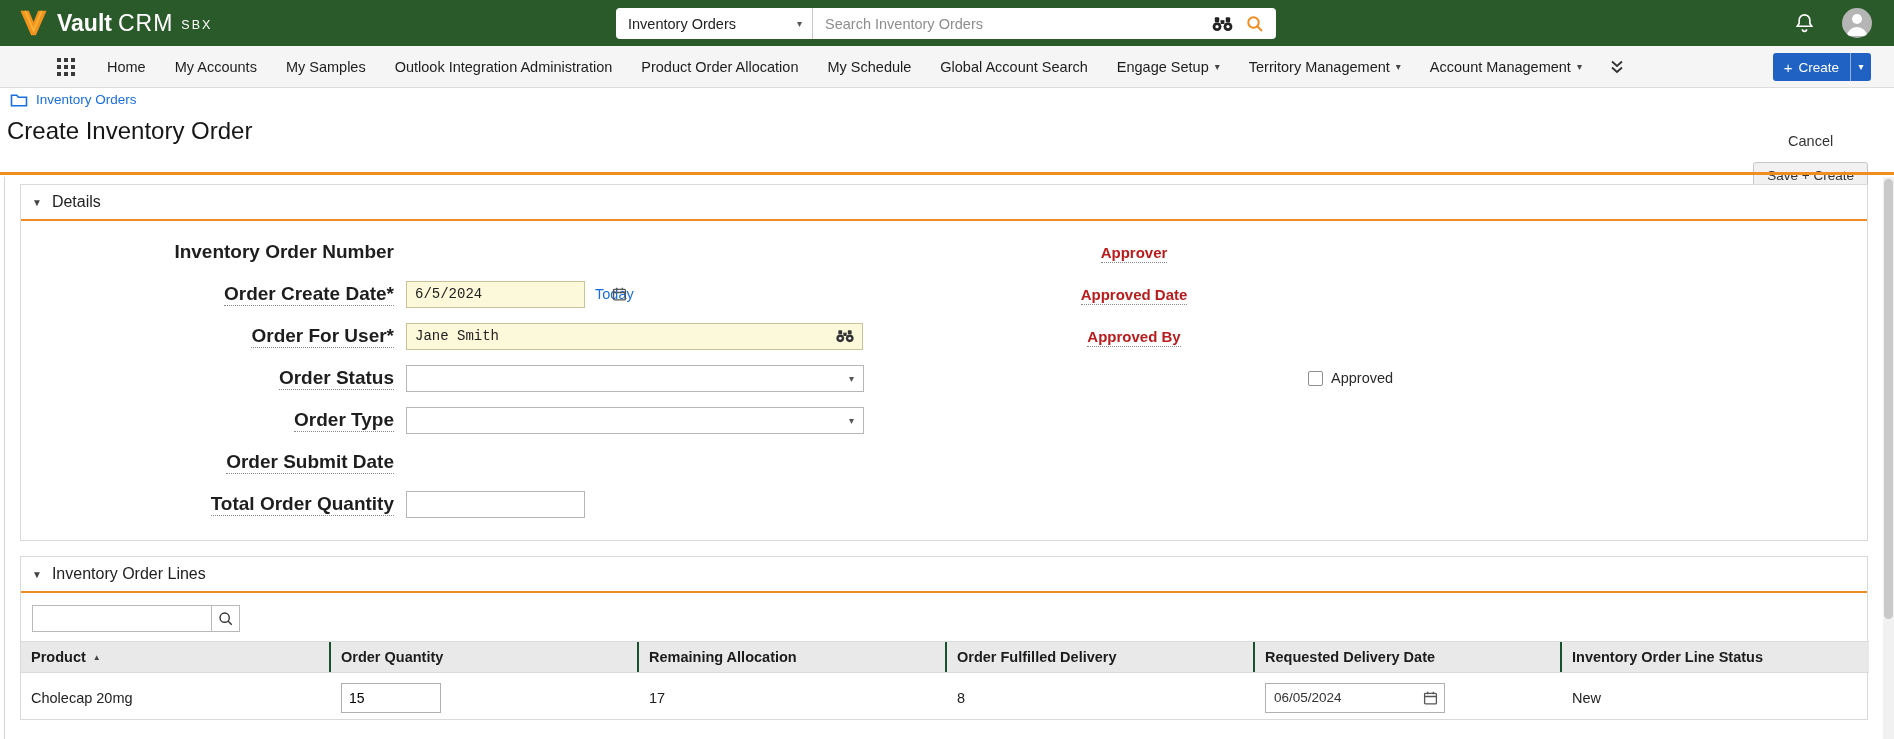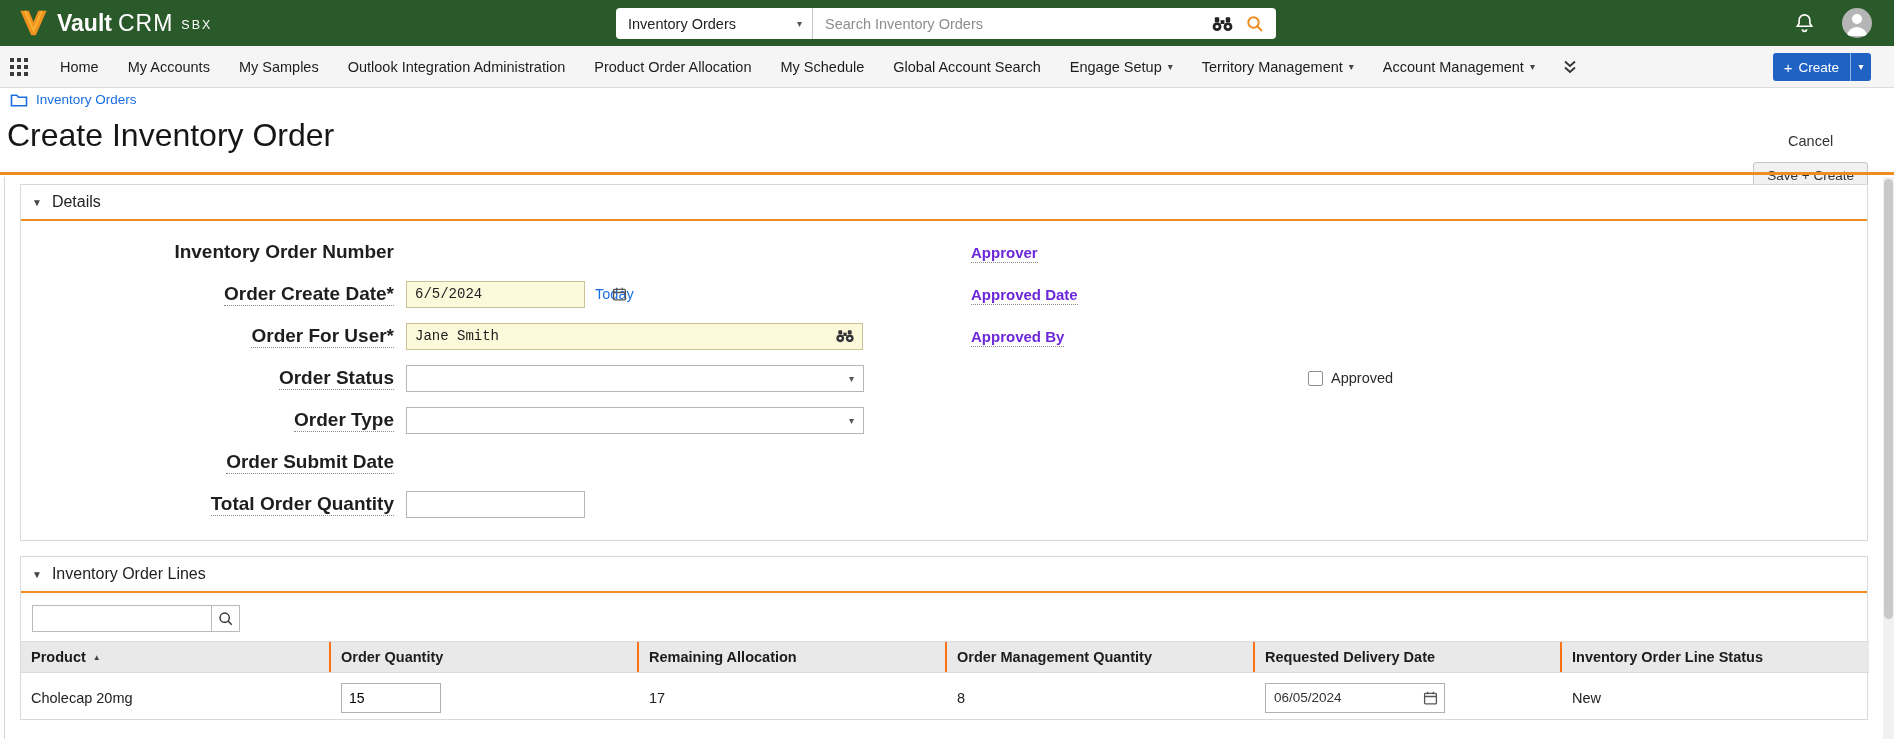--- a/index.html
+++ b/index.html
@@ -28,38 +28,38 @@
   .userarea{position:absolute;right:0;top:0;height:46px;}
   .username{position:absolute;right:128px;top:13px;display:flex;align-items:center;gap:7px;
             color:#fff;font-size:14.5px;cursor:pointer;margin-top:40px;}
   .username .caret{color:#fff;}
   .bell{position:absolute;right:78px;top:11px;cursor:pointer;}
   .avatar{position:absolute;right:22px;top:8px;width:30px;height:30px;border-radius:50%;
           background:#b5b5b5;overflow:hidden;cursor:pointer;}
 
   
   .navbar{position:absolute;top:46px;left:0;right:0;height:42px;background:#f5f5f5;
-          border-bottom:1px solid #ddd;display:flex;align-items:center;white-space:nowrap;}
+          border-bottom:1px solid #ddd;display:flex;align-items:center;white-space:nowrap;padding-left:47px;}
   .waffle{margin-left:10px;cursor:pointer;display:flex;}
   .nav-items{display:flex;margin-left:32px;gap:29px;font-size:14.5px;color:#1d1d1d;align-items:center;}
   .nav-item{display:flex;align-items:center;gap:6px;cursor:pointer;}
   .nav-item .caret{color:#444;}
   .nav-more{margin-left:28px;cursor:pointer;display:flex;}
   .create-btn{position:absolute;right:23px;top:7px;height:28px;display:flex;cursor:pointer;}
   .create-main{background:#2062c4;color:#fff;font-size:13.5px;border-radius:3px 0 0 3px;
                display:flex;align-items:center;padding:0 11px;gap:6px;}
   .create-plus{font-size:15px;line-height:1;}
   .create-caret{background:#2062c4;border-left:1px solid rgba(255,255,255,.5);width:21px;
                 border-radius:0 3px 3px 0;display:flex;align-items:center;justify-content:center;}
   .create-caret .caret{color:#fff;}
 
   
   .breadcrumb{position:absolute;top:92px;left:10px;display:flex;align-items:center;gap:8px;
               font-size:13.5px;color:#1a6fe0;cursor:pointer;}
-  .page-title{position:absolute;top:117px;left:7px;font-size:32px;color:#161616;}
+  .page-title{position:absolute;top:117px;left:7px;font-size:24px;color:#161616;}
   .actions{position:absolute;top:133px;right:26px;display:flex;align-items:center;gap:13px;flex-direction:column;}
   .link-cancel{font-size:14.5px;color:#333;cursor:pointer;}
   .btn-secondary{height:27px;padding:0 13px;background:#f1f1f1;border:1px solid #c6c6c6;
                  border-radius:3px;font-size:13.5px;color:#333;display:flex;align-items:center;cursor:pointer;}
   .btn-primary{height:29px;padding:0 12px;background:#2062c4;border:1px solid #1b54aa;border-radius:3px;
                color:#fff;font-size:13.5px;display:flex;align-items:center;gap:6px;cursor:pointer;}
   .check{font-size:13px;}
 
   .orange-rule{position:absolute;top:172px;left:0;right:0;height:3px;background:#ef8d22;}
   .left-edge{position:absolute;top:177px;bottom:0;left:4px;width:1px;background:#d5d5d5;}
@@ -73,21 +73,21 @@
   .panel-header{height:36px;display:flex;align-items:center;padding-left:11px;gap:10px;
                 font-size:16px;color:#222;border-bottom:2px solid #ef8d22;cursor:pointer;}
   .tri{font-size:10px;color:#444;}
 
   
   .form{position:absolute;top:38px;left:0;right:0;padding-top:8px;}
   .col-left{position:absolute;left:0;top:8px;width:950px;}
   .col-right{position:absolute;left:950px;top:8px;width:896px;}
   .frow{height:42px;display:flex;align-items:center;}
   .lbl{width:373px;text-align:right;font-size:19px;font-weight:bold;color:#1e1e1e;}
-  .lbl-r{width:326px;text-align:left;font-size:15px;font-weight:bold;color:#6d28d9;}
+  .lbl-r{width:326px;text-align:center;font-size:15px;font-weight:bold;color:#b91c1c;}
   .lbl span,.lbl-r span{border-bottom:1px dotted #8a8a8a;padding-bottom:1px;}
   .lbl.nodots span{border-bottom:none;}
   .fld{margin-left:12px;display:flex;align-items:center;position:relative;}
   .inp{height:27px;border:1px solid #b6b6b6;font-size:14px;color:#222;padding:0 8px;font-family:Liberation Mono, monospace;background:#fff;}
   .req{background:#fcf8da;border-color:#c9c299;}
   .w-date{width:179px;padding-right:26px;}
   .w-user{width:457px;padding-right:30px;}
   .w-qty{width:179px;}
   .icon-in{position:absolute;top:50%;transform:translateY(-50%);display:flex;}
   .icon-cal{right:7px;}
@@ -100,21 +100,21 @@
   .cb-label{font-size:14.5px;color:#2a2a2a;}
 
   
   .lines-search{position:absolute;top:48px;left:11px;display:flex;}
   .lines-search input{width:180px;height:27px;border:1px solid #b9b9b9;font-size:14px;padding:0 8px;font-family:inherit;}
   .lines-search .sbtn{width:28px;height:27px;border:1px solid #b9b9b9;border-left:none;background:#fff;
                       display:flex;align-items:center;justify-content:center;cursor:pointer;}
   .thead{position:absolute;top:84px;left:0;display:flex;height:32px;background:#e9e9e9;
          border-top:1px solid #dcdcdc;border-bottom:1px solid #dcdcdc;width:1848px;}
   .th{font-size:14.5px;font-weight:bold;color:#1c1c1c;display:flex;align-items:center;
-      padding-left:10px;border-right:2px solid #f97316;cursor:pointer;}
+      padding-left:10px;border-right:2px solid #14532d;cursor:pointer;}
   .th:last-child{border-right:none;}
   .sort-asc{font-size:8px;color:#444;margin-left:7px;}
   .trow{position:absolute;top:117px;left:0;display:flex;height:47px;align-items:center;width:1848px;}
   .td{font-size:14.5px;color:#222;padding-left:10px;display:flex;align-items:center;position:relative;}
   .c1{width:310px;} .c2{width:308px;} .c3{width:308px;} .c4{width:308px;} .c5{width:307px;} .c6{width:261px;}
   .qty-inp{width:100px;height:30px;border:1px solid #b0b0b0;font-size:14px;padding:0 7px;font-family:inherit;}
   .row-date{width:180px;height:30px;border:1px solid #b0b0b0;font-size:13.5px;color:#333;
             padding:0 26px 0 8px;font-family:inherit;}
   .row-date-wrap{position:relative;display:flex;align-items:center;}
 </style>
@@ -381,21 +381,21 @@
         <span>Product</span>
         <span class="sort-asc">▲</span>
       </div>
       <div class="th c2">
           <span>Order Quantity</span>
         </div>
       <div class="th c3">
           <span>Remaining Allocation</span>
         </div>
       <div class="th c4">
-          <span>Order Management Quantity</span>
+          <span>Order Fulfilled Delivery</span>
         </div>
       <div class="th c5">
           <span>Requested Delivery Date</span>
         </div>
       <div class="th c6">
           <span>Inventory Order Line Status</span>
         </div>
     </div>
 
     <div class="trow">

